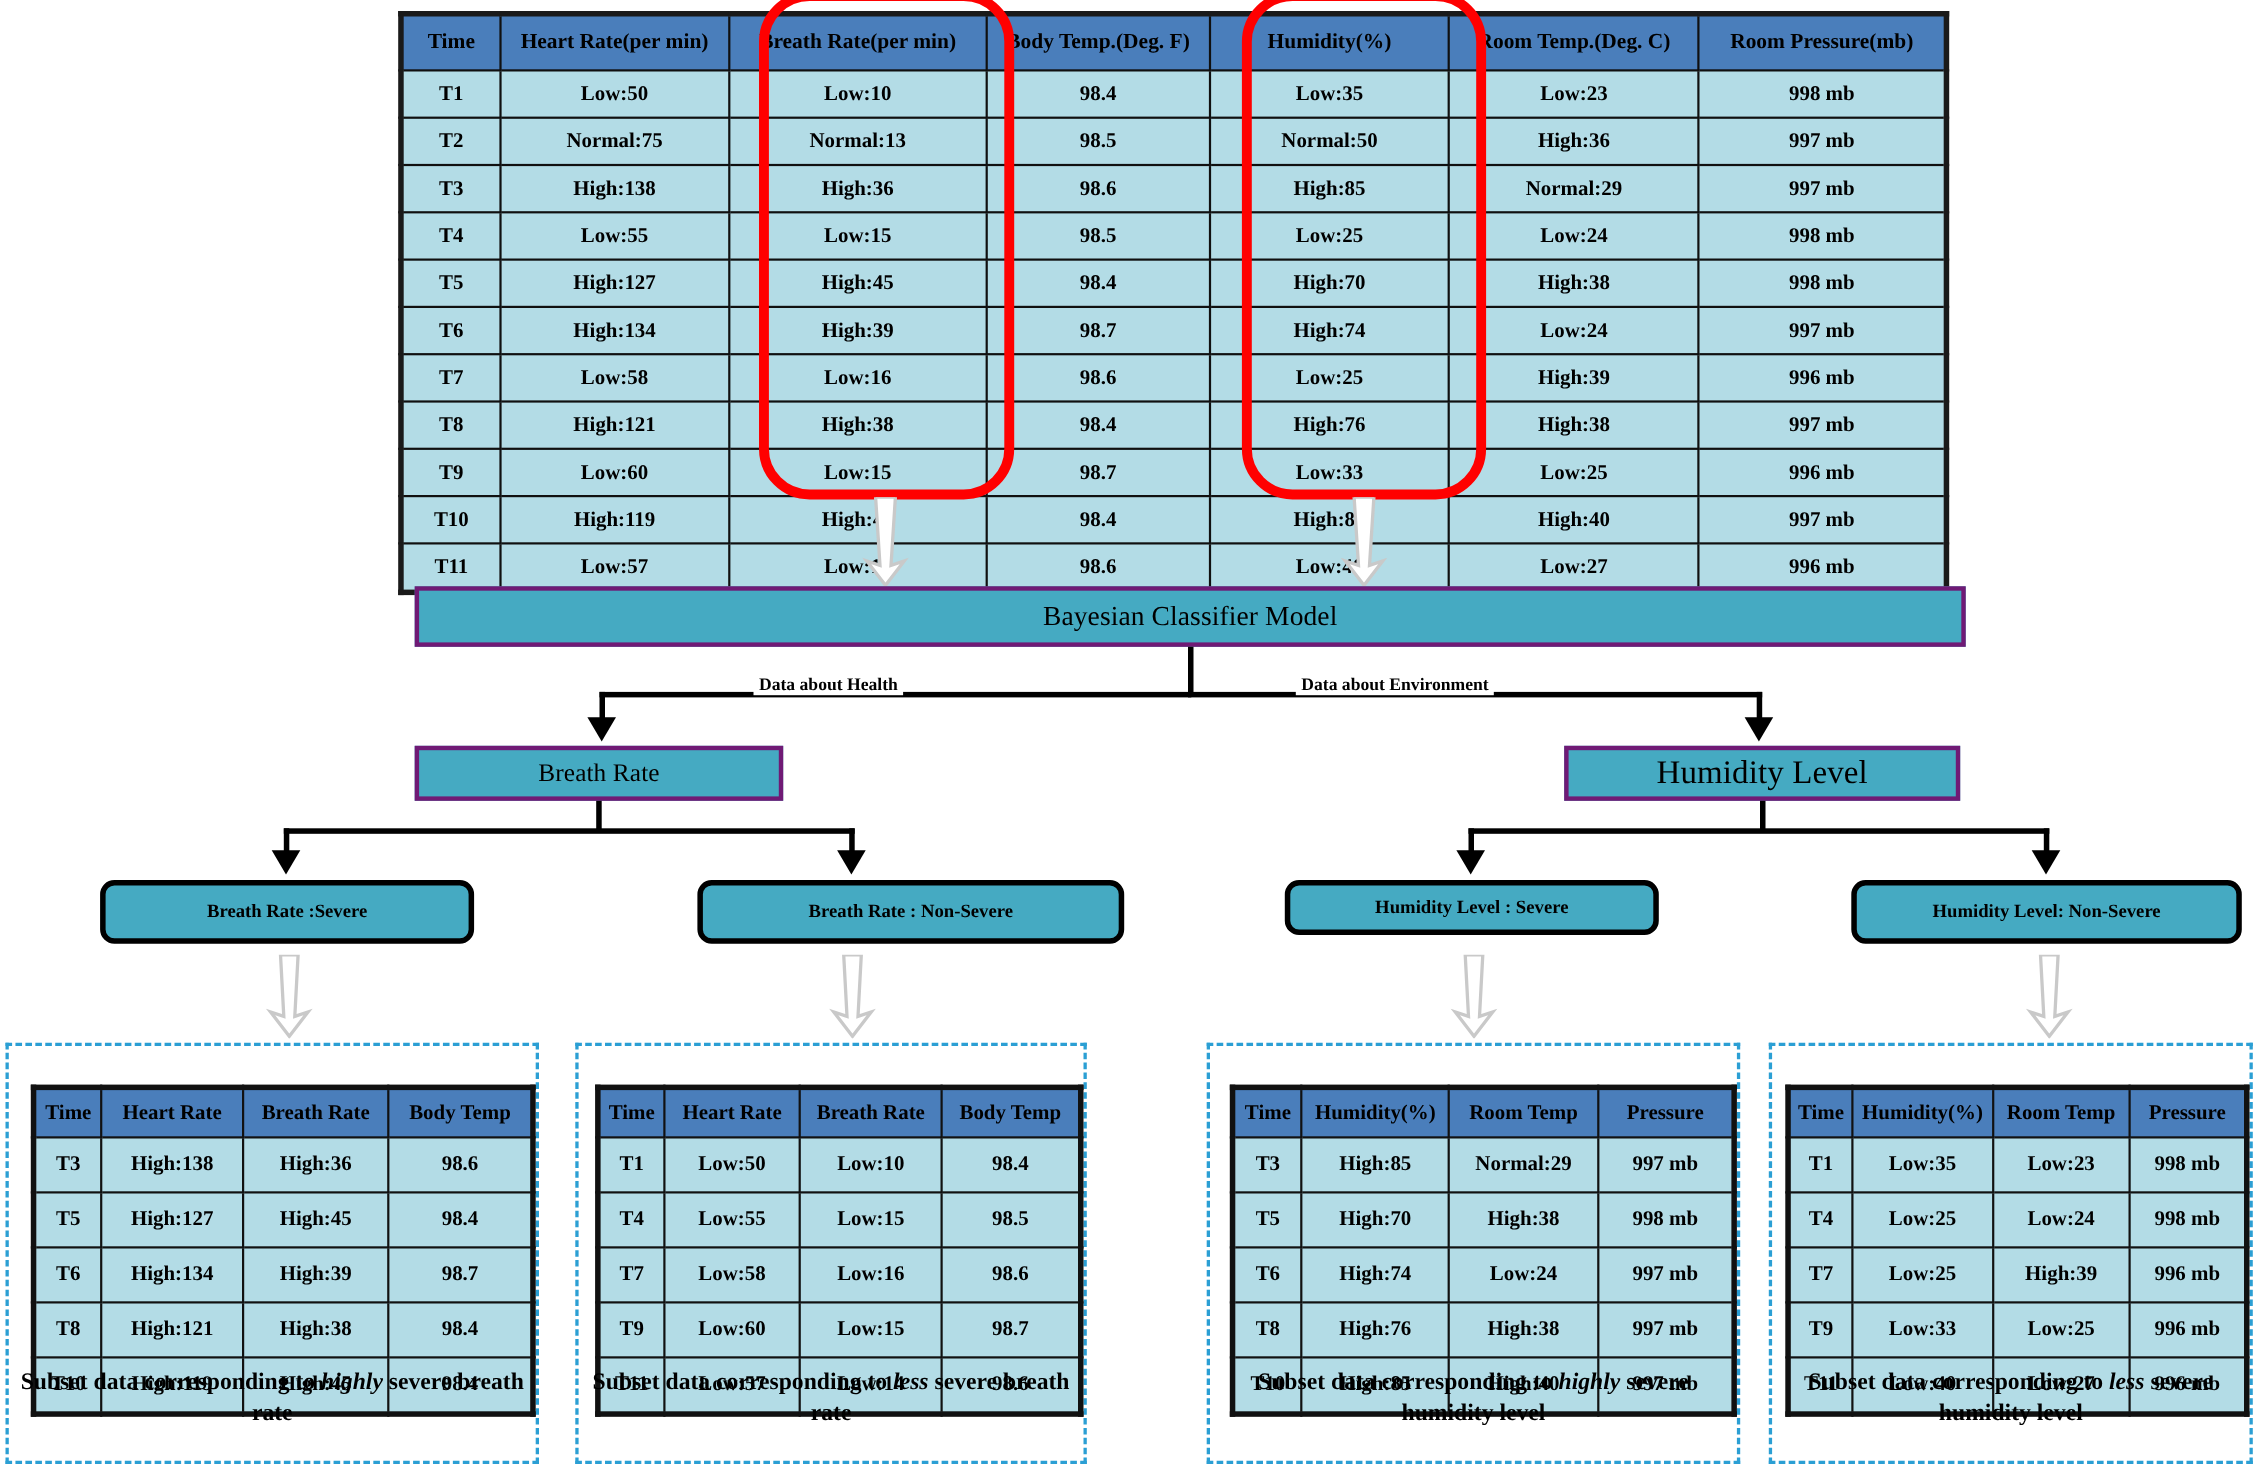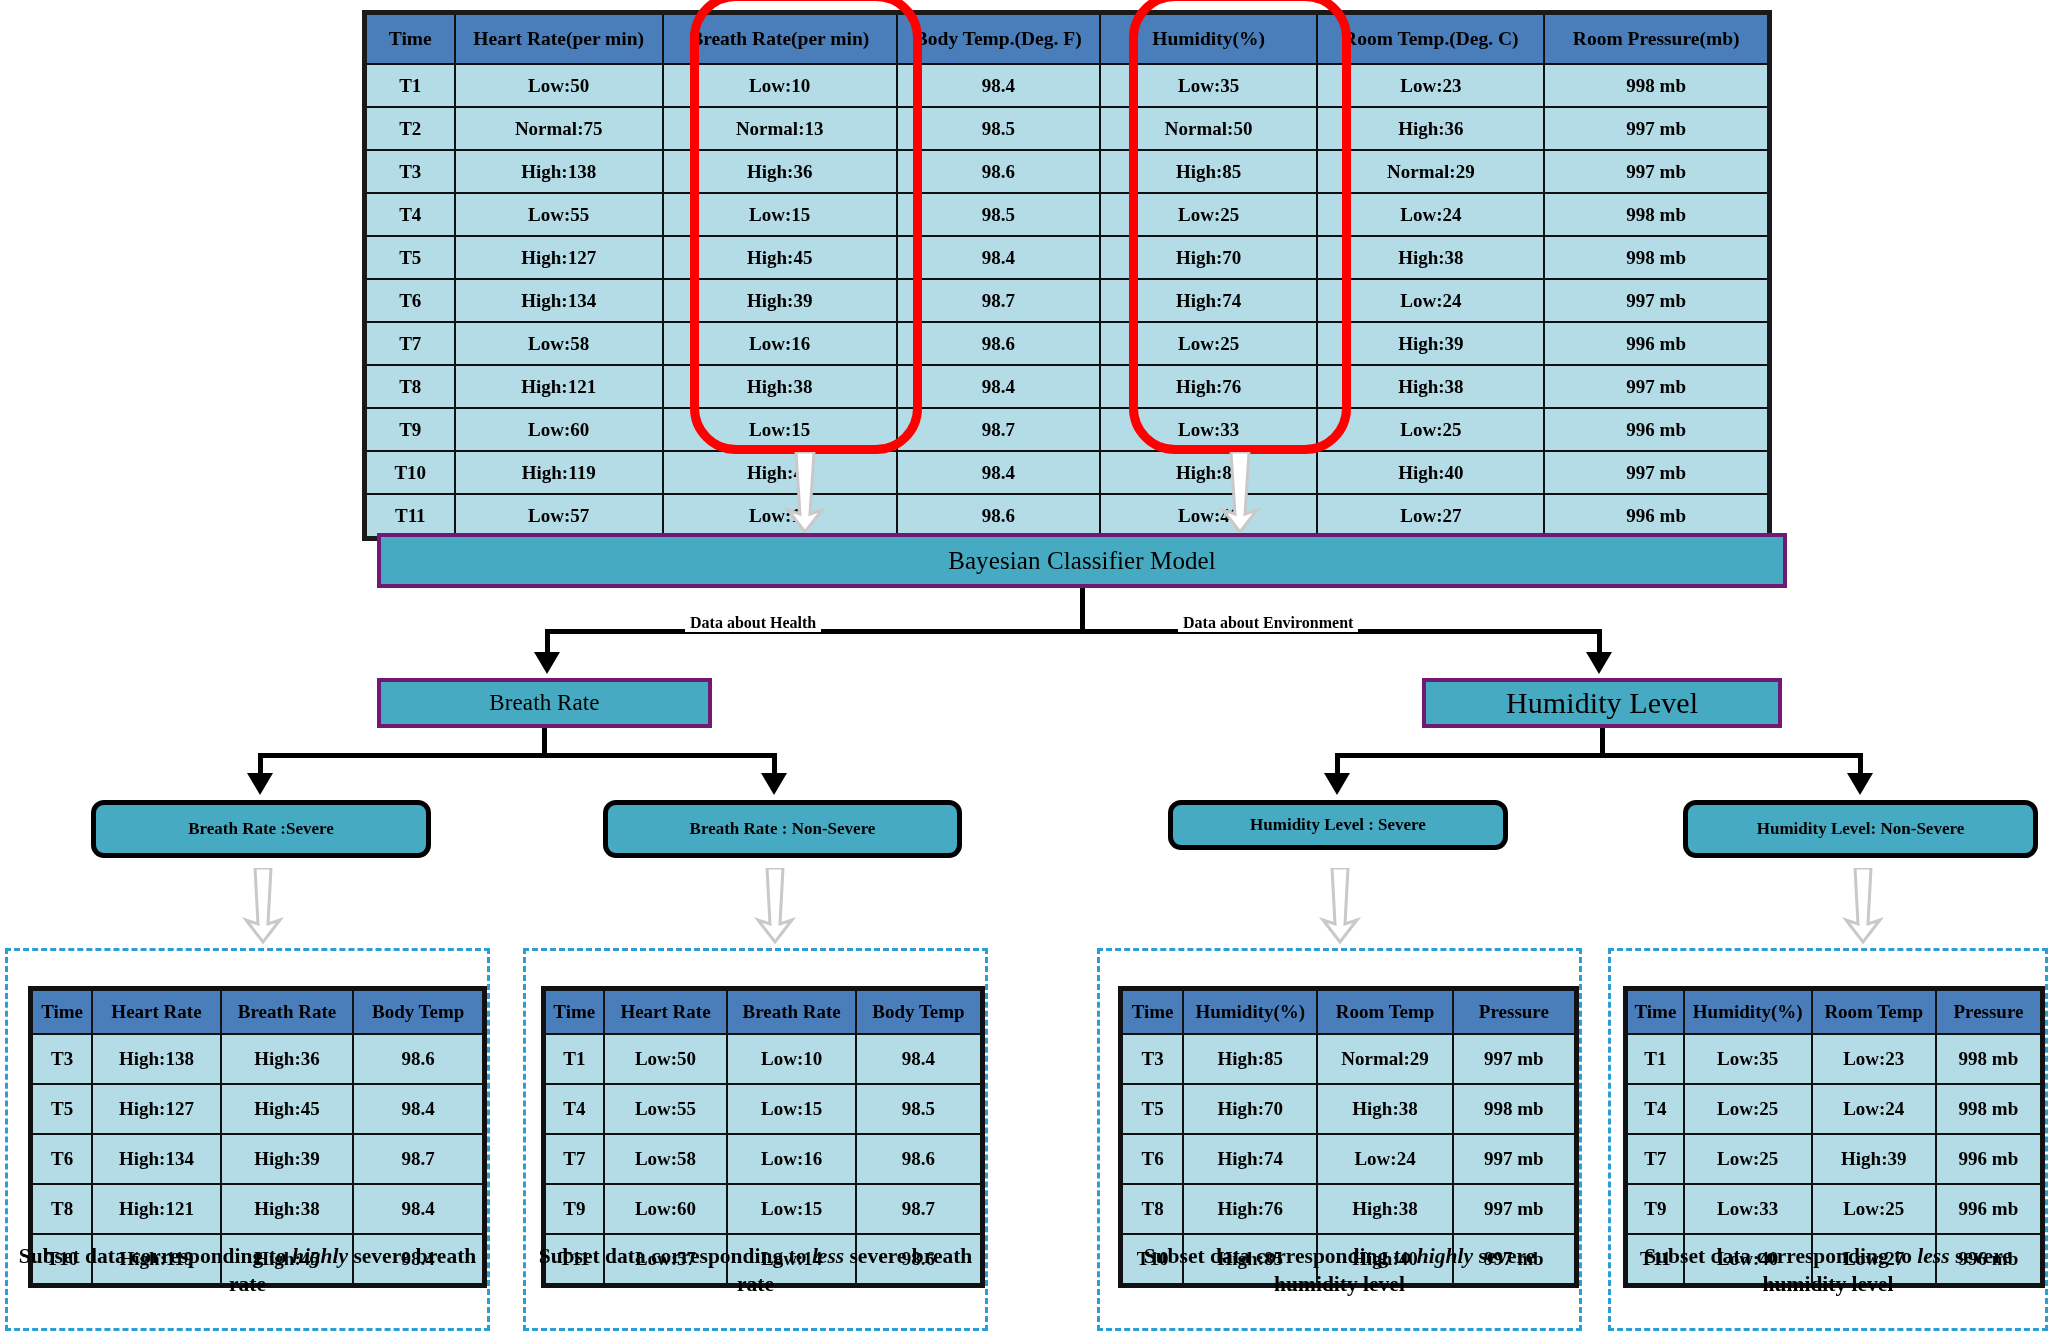--- a/index.html
+++ b/index.html
@@ -36,21 +36,21 @@
            color:#000;letter-spacing:.1px;}
   #box-bayes{left:377px;top:533px;width:1410px;height:55px;font-size:25px;}
   #box-breath{left:377px;top:678px;width:335px;height:50px;font-size:23px;}
   #box-humidity{left:1422px;top:678px;width:360px;height:50px;font-size:30px;}
 
   .leafbox{position:absolute;background:#45aac2;border:5px solid #000;
            border-radius:13px;box-sizing:border-box;display:flex;
            align-items:center;justify-content:center;text-align:center;
            font-weight:bold;color:#000;font-size:17px;}
   #leaf-br-sev{left:91px;top:800px;width:340px;height:58px;}
-  #leaf-br-non{left:603px;top:800px;width:359px;height:58px;}
+  #leaf-br-non{left:634px;top:800px;width:388px;height:58px;}
   #leaf-hu-sev{left:1168px;top:800px;width:340px;height:50px;}
   #leaf-hu-non{left:1683px;top:800px;width:355px;height:58px;}
 
   
   .hline{position:absolute;background:#000;height:5px;}
   .vline{position:absolute;background:#000;width:5px;}
   .arrowdown{position:absolute;width:0;height:0;
       border-left:13px solid transparent;border-right:13px solid transparent;
       border-top:22px solid #000;}
 

